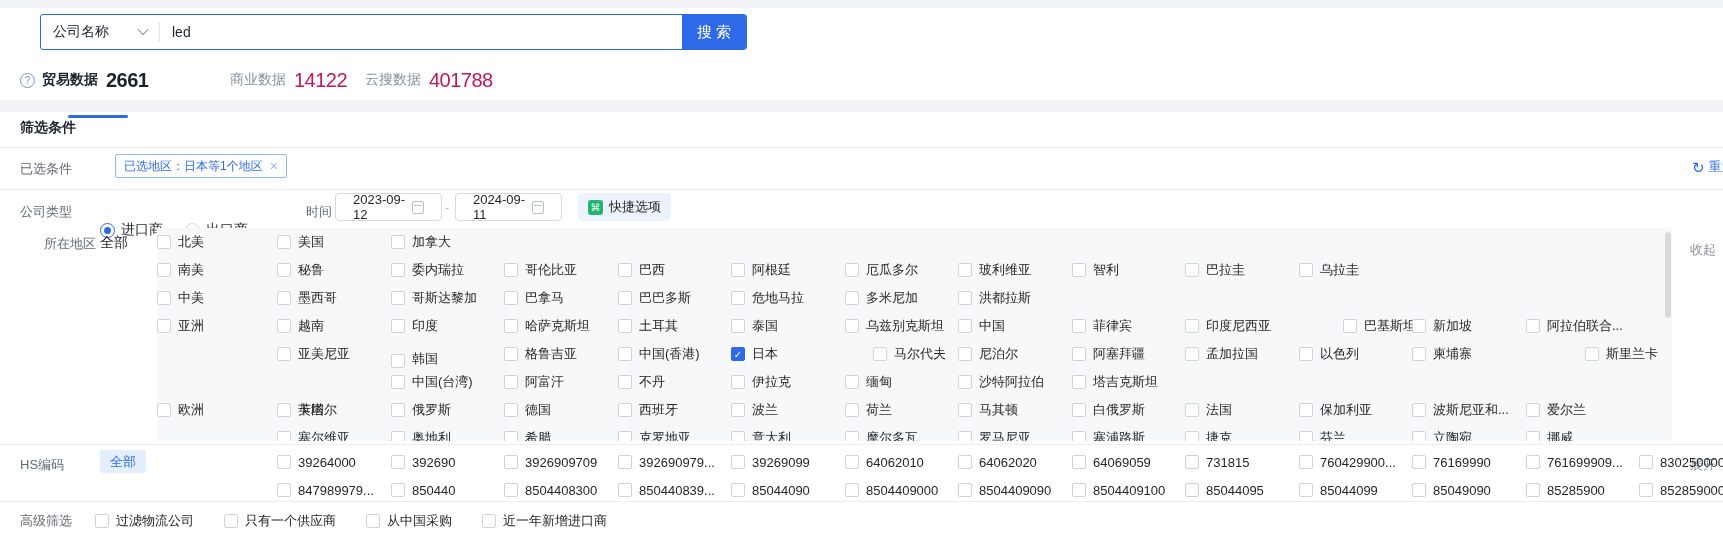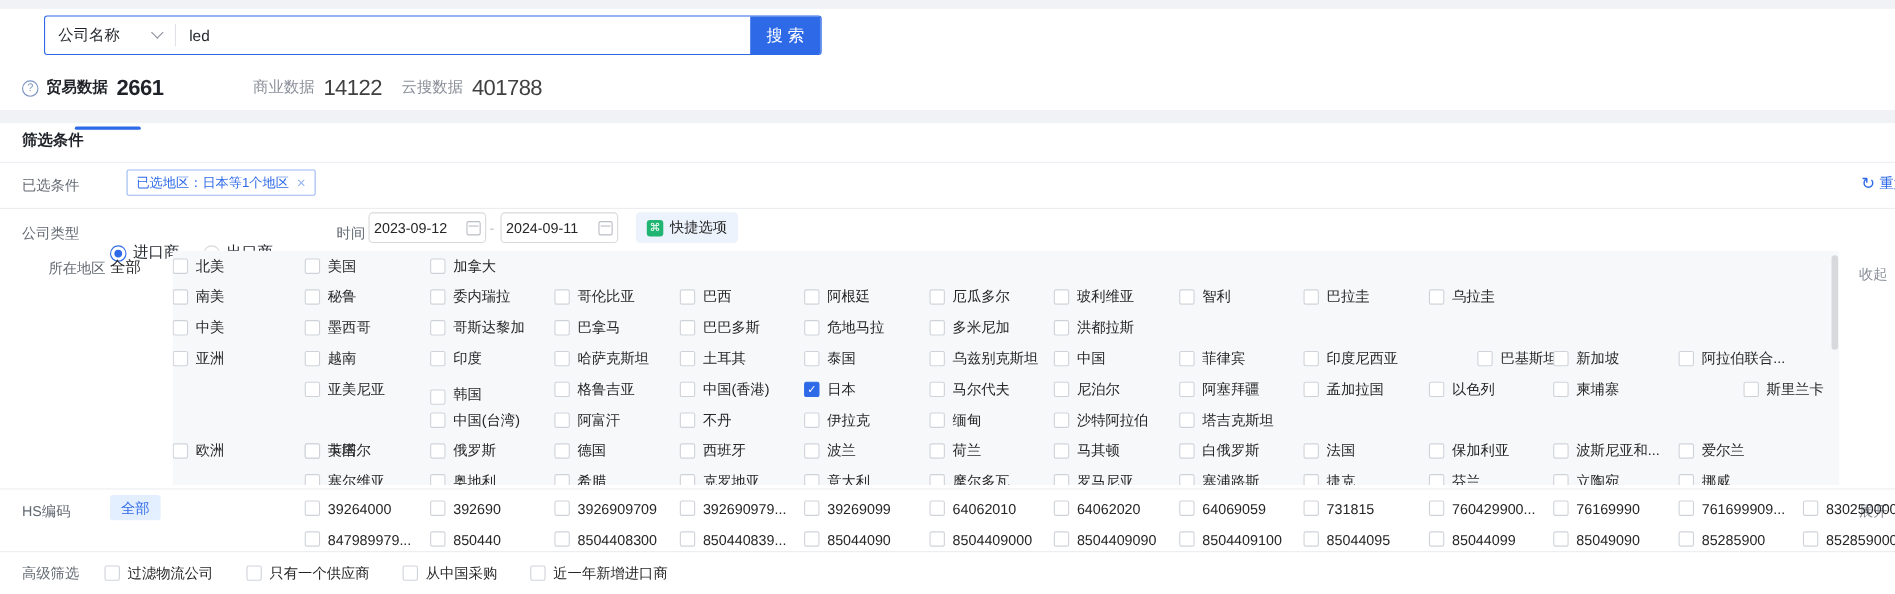--- a/index.html
+++ b/index.html
@@ -25,21 +25,21 @@
     transform:rotate(45deg) translate(-1px,-1px);margin-top:-3px;}
   .vsep{width:1px;height:20px;background:#e0e2e8;align-self:center;}
   .searchbar input{flex:1;border:0;outline:0;padding:0 12px;font-size:14px;color:var(--text-dark);
     font-family:"Liberation Sans","DejaVu Sans",sans-serif;background:transparent;}
   .search-btn{width:64px;border:0;background:var(--accent);color:#fff;font-size:15px;cursor:pointer;
     font-family:inherit;border-radius:0 2px 2px 0;}
 
   
   .tab{position:absolute;top:60px;height:40px;display:flex;align-items:center;cursor:pointer;}
   .tab .tlabel{font-size:14px;color:var(--text-light);}
-  .tab .tcount{font-size:20px;color:#404040;margin-left:8px;letter-spacing:-0.5px;}
+  .tab .tcount{font-size:20px;color:#be185d;margin-left:8px;letter-spacing:-0.5px;}
   .tab.active .tlabel{color:var(--text-dark);font-weight:700;}
   .tab.active .tcount{color:var(--text-dark);font-weight:700;}
   .tab.active::after{content:'';position:absolute;left:48px;bottom:-18px;width:60px;height:3px;background:var(--accent);border-radius:2px;}
   .qicon{width:15px;height:15px;border:1px solid #7c94c4;border-radius:50%;color:#7c94c4;
     font-size:10px;line-height:13px;text-align:center;margin-right:7px;}
 
   .sec-title{position:absolute;left:20px;top:119px;font-size:14px;font-weight:700;color:var(--text-dark);}
   .row-label{position:absolute;left:20px;font-size:13px;color:var(--text-gray);}
 
   
@@ -50,21 +50,21 @@
     color:var(--accent);font-size:13px;white-space:nowrap;cursor:pointer;}
   .reset-ico{font-size:15px;line-height:1;}
 
   
   .radios{position:absolute;left:100px;top:197px;display:flex;gap:22px;margin-top:24px;}
   .radio{display:flex;align-items:center;gap:6px;font-size:14px;color:var(--text-dark);cursor:pointer;}
   .rdot{width:15px;height:15px;border-radius:50%;border:1px solid var(--border);background:#fff;position:relative;}
   .radio.on .rdot{border-color:var(--accent);}
   .radio.on .rdot::after{content:'';position:absolute;left:3px;top:3px;width:7px;height:7px;border-radius:50%;background:var(--accent);}
   .datebox{position:absolute;top:193px;width:107px;height:28px;border:1px solid var(--border);border-radius:4px;
-    display:flex;align-items:center;justify-content:space-between;padding:0 4px;font-size:13px;color:#262626;cursor:pointer;background:#fff;}
+    display:flex;align-items:center;justify-content:space-between;padding:0 17px;font-size:13px;color:#262626;cursor:pointer;background:#fff;}
   .cal{width:13px;height:13px;border:1px solid #b9bdc5;border-radius:2px;position:relative;}
   .cal::before{content:'';position:absolute;left:1px;right:1px;top:3px;height:1px;background:#b9bdc5;}
   .range-dash{position:absolute;left:445px;top:200px;color:#b9bdc5;font-size:13px;}
   .quick-btn{position:absolute;left:578px;top:193px;height:28px;padding:0 10px;background:#edf3fc;border-radius:4px;
     display:flex;align-items:center;gap:6px;font-size:13px;color:#262626;cursor:pointer;}
   .quick-ico{width:15px;height:15px;background:var(--green);border-radius:3px;color:#fff;font-size:10px;
     line-height:15px;text-align:center;}
 
   
   .all-link{position:absolute;left:100px;top:234px;font-size:14px;color:#262626;cursor:pointer;}
@@ -323,21 +323,21 @@
         <span>格鲁吉亚</span>
       </div>
       <div class="item" style="left: 461px;">
         <span class="cb"></span>
         <span>中国(香港)</span>
       </div>
       <div class="item" style="left: 574px;">
         <span class="cb checked">✓</span>
         <span>日本</span>
       </div>
-      <div class="item" style="left: 688px;">
+      <div class="item" style="left: 716px;">
         <span class="cb"></span>
         <span>马尔代夫</span>
       </div>
       <div class="item" style="left: 801px;">
         <span class="cb"></span>
         <span>尼泊尔</span>
       </div>
       <div class="item" style="left: 915px;">
         <span class="cb"></span>
         <span>阿塞拜疆</span>

